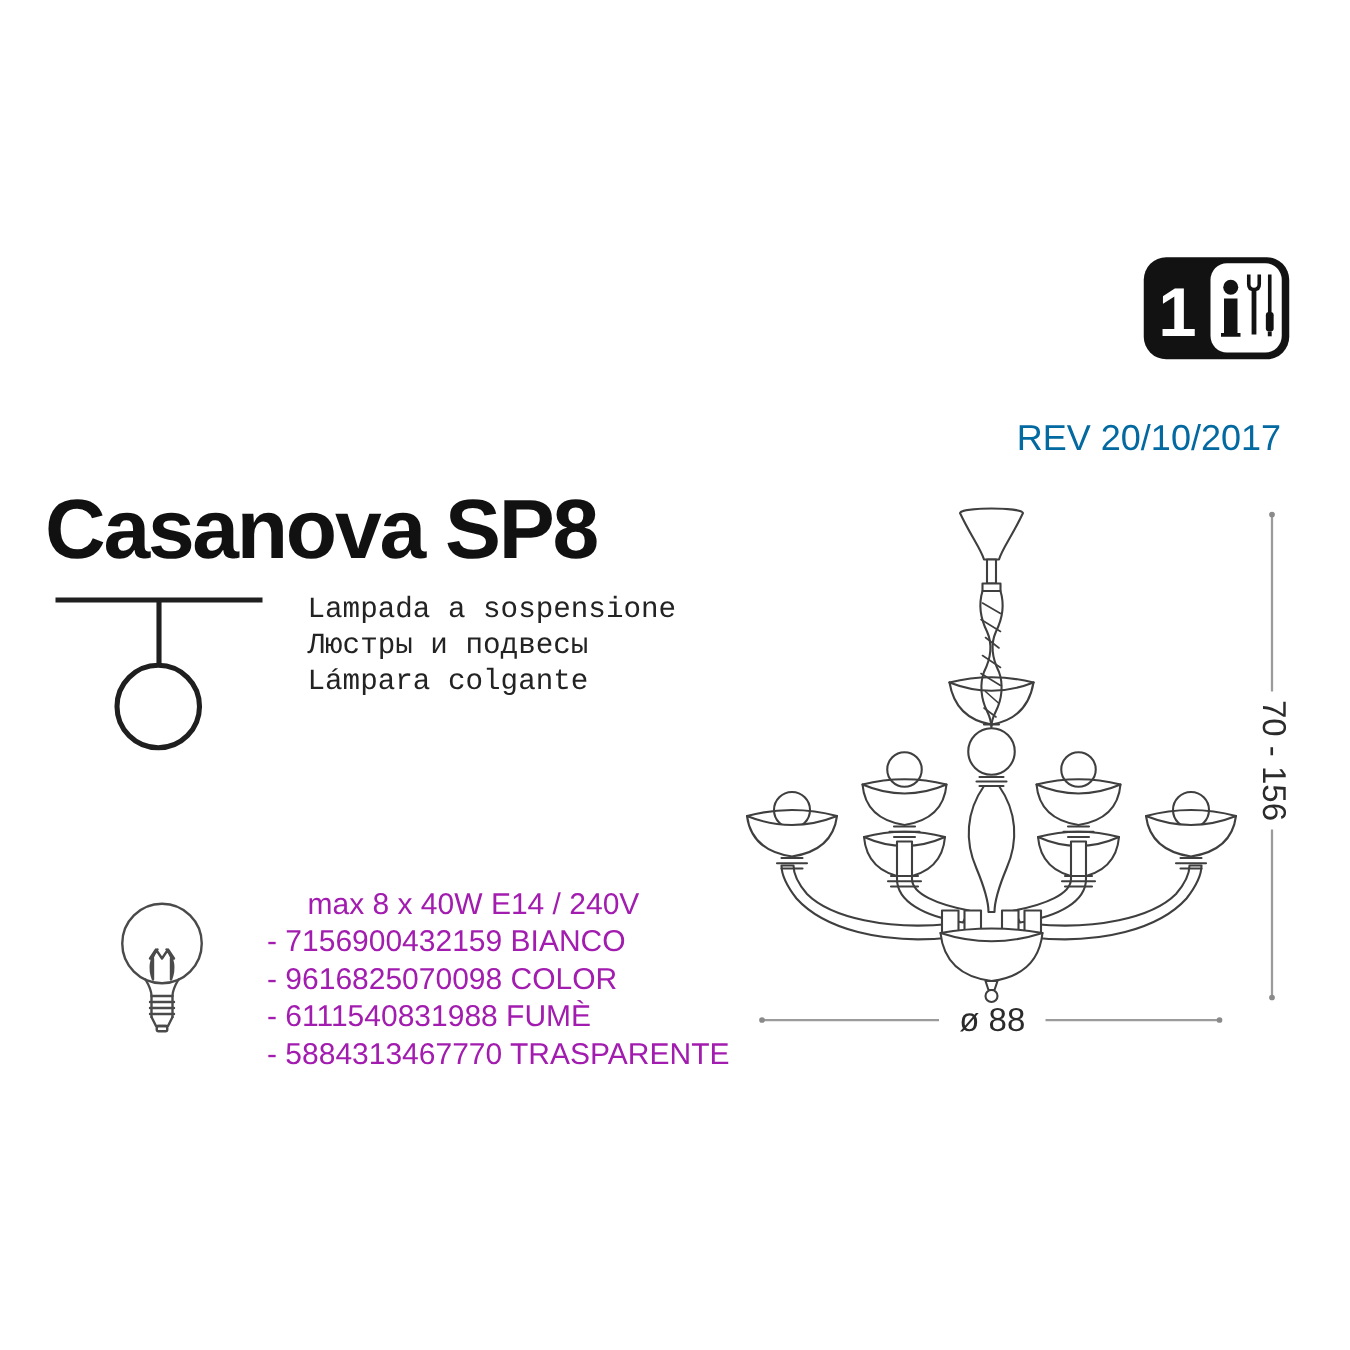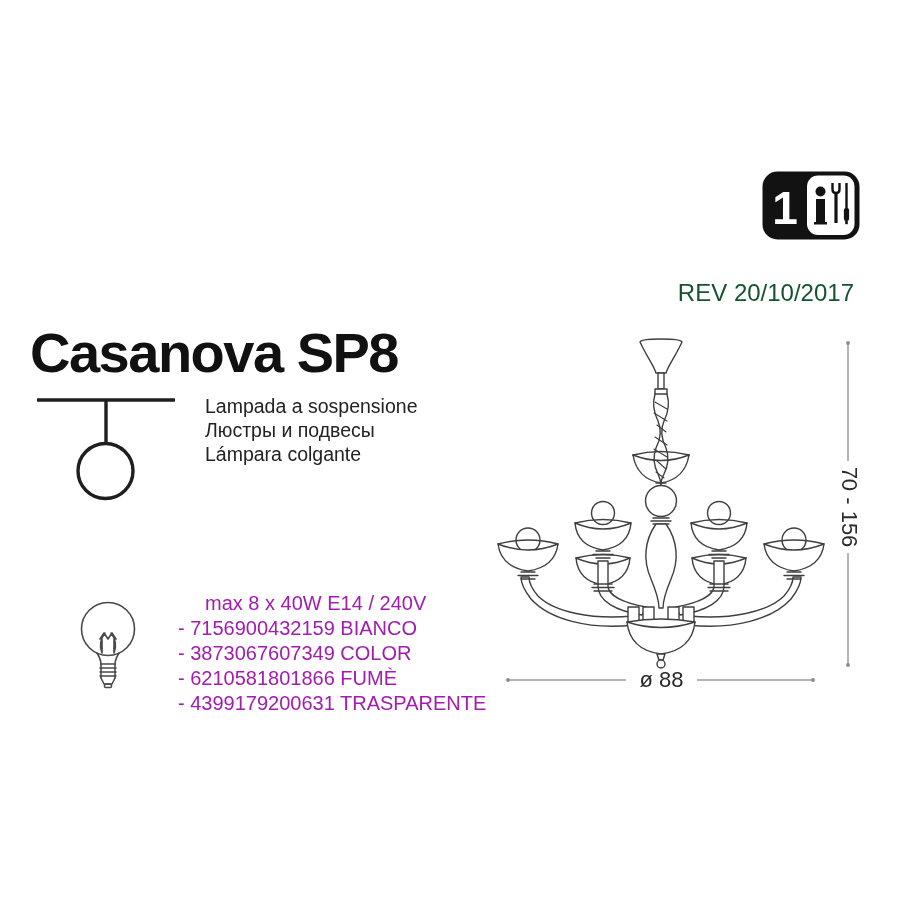--- a/index.html
+++ b/index.html
@@ -2,24 +2,24 @@
 <html><head>
 <meta charset="utf-8">
 <style>
   html,body{margin:0;padding:0;}
   body{
     width:900px;height:900px;background:#ffffff;position:relative;overflow:hidden;
     font-family:"Liberation Sans", sans-serif;color:#1c1c1c;
   }
   .abs{position:absolute;}
   .badge{left:762px;top:171px;width:98px;height:69px;}
-  .rev{top:279px;right:46px;font-size:24px;letter-spacing:0;color:#14532d;}
+  .rev{top:279px;right:46px;font-size:24px;letter-spacing:0;color:#0369a1;}
   .title{left:30px;top:320px;font-size:56px;letter-spacing:-1.5px;font-weight:700;color:#111;margin:0;}
   .pendant{left:34px;top:390px;width:145px;height:115px;}
-  .names{left:205px;top:394px;font-size:19.5px;line-height:24px;color:#232323;}
+  .names{left:205px;top:394px;font-size:19.5px;line-height:24px;color:#232323;font-family:Liberation Mono, monospace;}
   .bulb{left:72px;top:592px;width:72px;height:100px;}
   .specs{left:178px;top:591px;font-size:20px;line-height:25px;color:#a21caf;}
   .specs .power{padding-left:27px;}
   .diagram{left:480px;top:320px;width:420px;height:400px;}
   svg{display:block;}
   .ln{fill:none;stroke:#3f3f3f;stroke-width:1.4;stroke-linecap:round;stroke-linejoin:round;}
   .thin{stroke-width:1.1;}
   .tube{fill:#ffffff;stroke:#3f3f3f;stroke-width:1.4;stroke-linecap:round;stroke-linejoin:round;}
   .dim{fill:none;stroke:#9b9b9b;stroke-width:1.5;}
   .dimdot{fill:#8a8a8a;stroke:none;}
@@ -76,23 +76,23 @@
     <path class="iconln" d="M29,72 h14 M29,72 v14 M43,72 v14 M28,76 h16 M28,80 h16 M28,84 h16"></path>
     <path class="iconln" d="M29,86 L32,92 L40,92 L43,86"></path>
     <rect x="32.5" y="92" width="7" height="3.5" rx="1.2" fill="none" stroke="#4a4a4a" stroke-width="1.6"></rect>
     <path class="iconln" d="M30,61 V47 M42,61 V47 M28,47 l4,-6 l4,6 l4,-6 l4,6 M30,61 C27,53 29,46 33,41 M42,61 C45,53 43,46 39,41"></path>
   </svg>
 </div>
 
 <div class="abs specs">
   <div class="power">max 8 x 40W E14 / 240V</div>
   <div>- 7156900432159 BIANCO</div>
-  <div>- 3873067607349 COLOR</div>
-  <div>- 6210581801866 FUMÈ</div>
-  <div>- 4399179200631 TRASPARENTE</div>
+  <div>- 9616825070098 COLOR</div>
+  <div>- 6111540831988 FUMÈ</div>
+  <div>- 5884313467770 TRASPARENTE</div>
 </div>
 
 <div class="abs diagram">
   <svg width="420" height="400" viewBox="0 0 420 400">
 
     <g id="sideL">
 
       <path class="ln" d="M96,238 Q123,231 150,238"></path>
       <path class="tube" d="M96,238 Q123,250 150,238 Q148,261 123,265 Q98,261 96,238 Z"></path>
 

